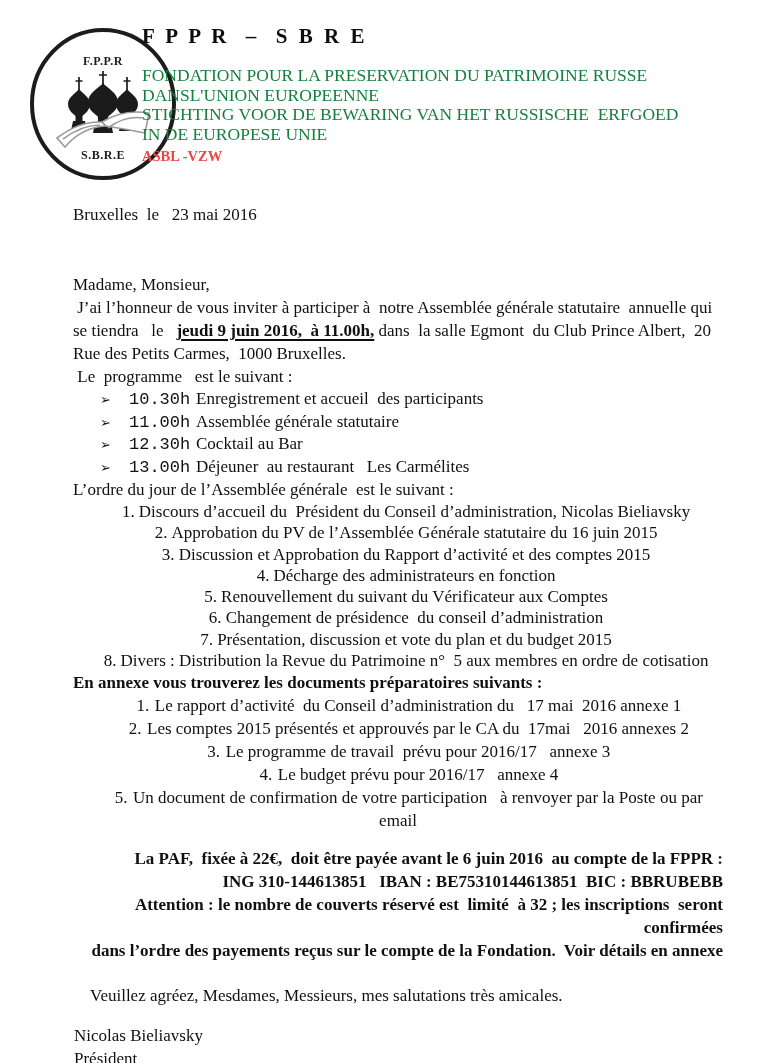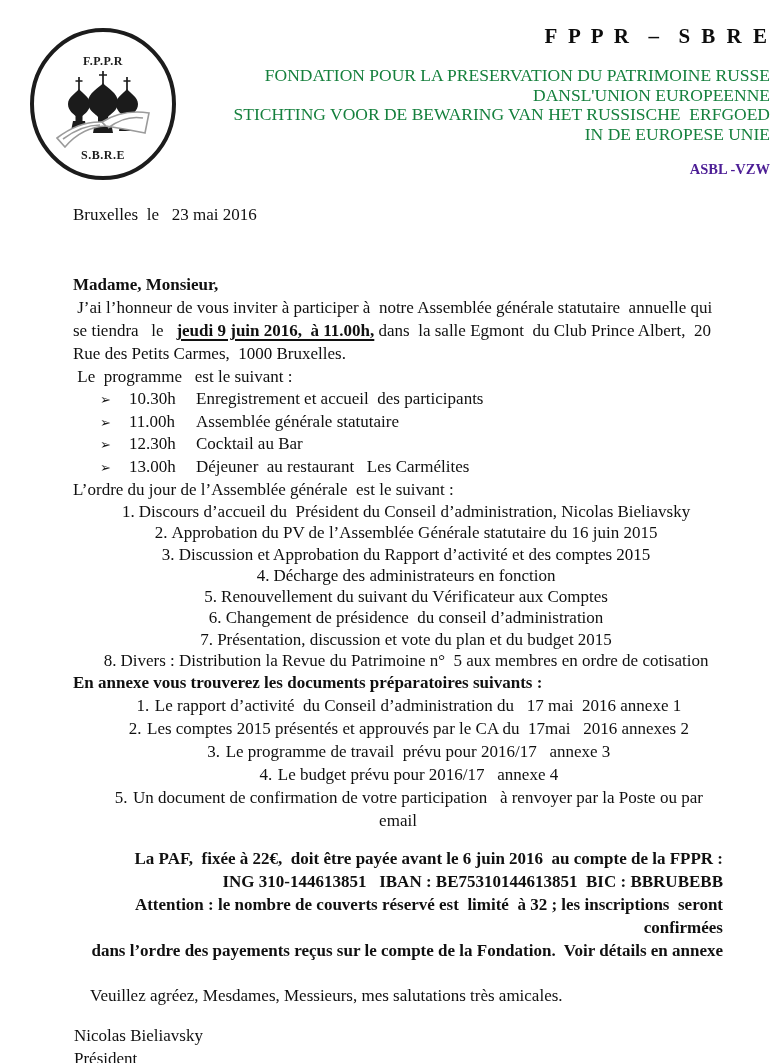--- a/index.html
+++ b/index.html
@@ -6,47 +6,47 @@
   body{
     width:782px;height:1063px;background:#ffffff;color:#111;
     font-family:"Liberation Serif", serif;
     overflow:hidden;position:relative;
   }
   .page{position:relative;width:782px;height:1063px;background:#fff;}
   .pw{white-space:pre-wrap;}
 
   
   .logo{position:absolute;left:27px;top:25px;width:152px;height:158px;}
-  .head{position:absolute;left:150px;top:24px;width:620px;text-align:right;}
+  .head{position:absolute;left:142px;top:24px;width:620px;text-align:left;}
   .head-title{
     font-size:21px;font-weight:bold;letter-spacing:3px;
     margin:0 0 17px 0;color:#0d0d0d;
   }
   .org-line{font-size:17.5px;line-height:19.5px;margin:0;color:#15803d;}
-  .legal{font-size:14.5px;font-weight:bold;margin-top:17px;color:#4c1d95;}
+  .legal{font-size:14.5px;font-weight:bold;margin-top:4px;color:#ef4444;}
 
   
   .doc{
     position:absolute;left:73px;top:203px;width:650px;
     font-size:17px;line-height:23px;color:#101010;
   }
   .dateline{margin:0 0 47px 0;}
-  .salutation{font-weight:bold;}
+  .salutation{font-weight:normal;}
   .intro{margin:0;}
   .hl{font-weight:bold;text-decoration:underline;text-decoration-thickness:2px;text-underline-offset:3px;margin-top:30px;}
   .prog-intro{margin:0;}
 
   .program{margin:0;line-height:21.5px;}
   .prog-row{margin:0;}
   .bullet{
     display:inline-block;width:29px;margin-left:27px;
     font-family:"DejaVu Sans", sans-serif;font-size:13px;color:#161616;
     vertical-align:baseline;
   }
-  .ptime{display:inline-block;width:67px;}
+  .ptime{display:inline-block;width:67px;font-family:Liberation Mono, monospace;}
 
   .agenda-intro{margin:0;}
   .olist{line-height:21.3px;}
   .olist .row{margin:0;text-align:center;}
   .num{display:inline-block;min-width:21px;margin-left:12px;}
   .annex-list{line-height:23px;}
   .annex-list .num{margin-left:16px;min-width:24px;}
 
   .annex-heading{font-weight:bold;margin-left:0;}
 

